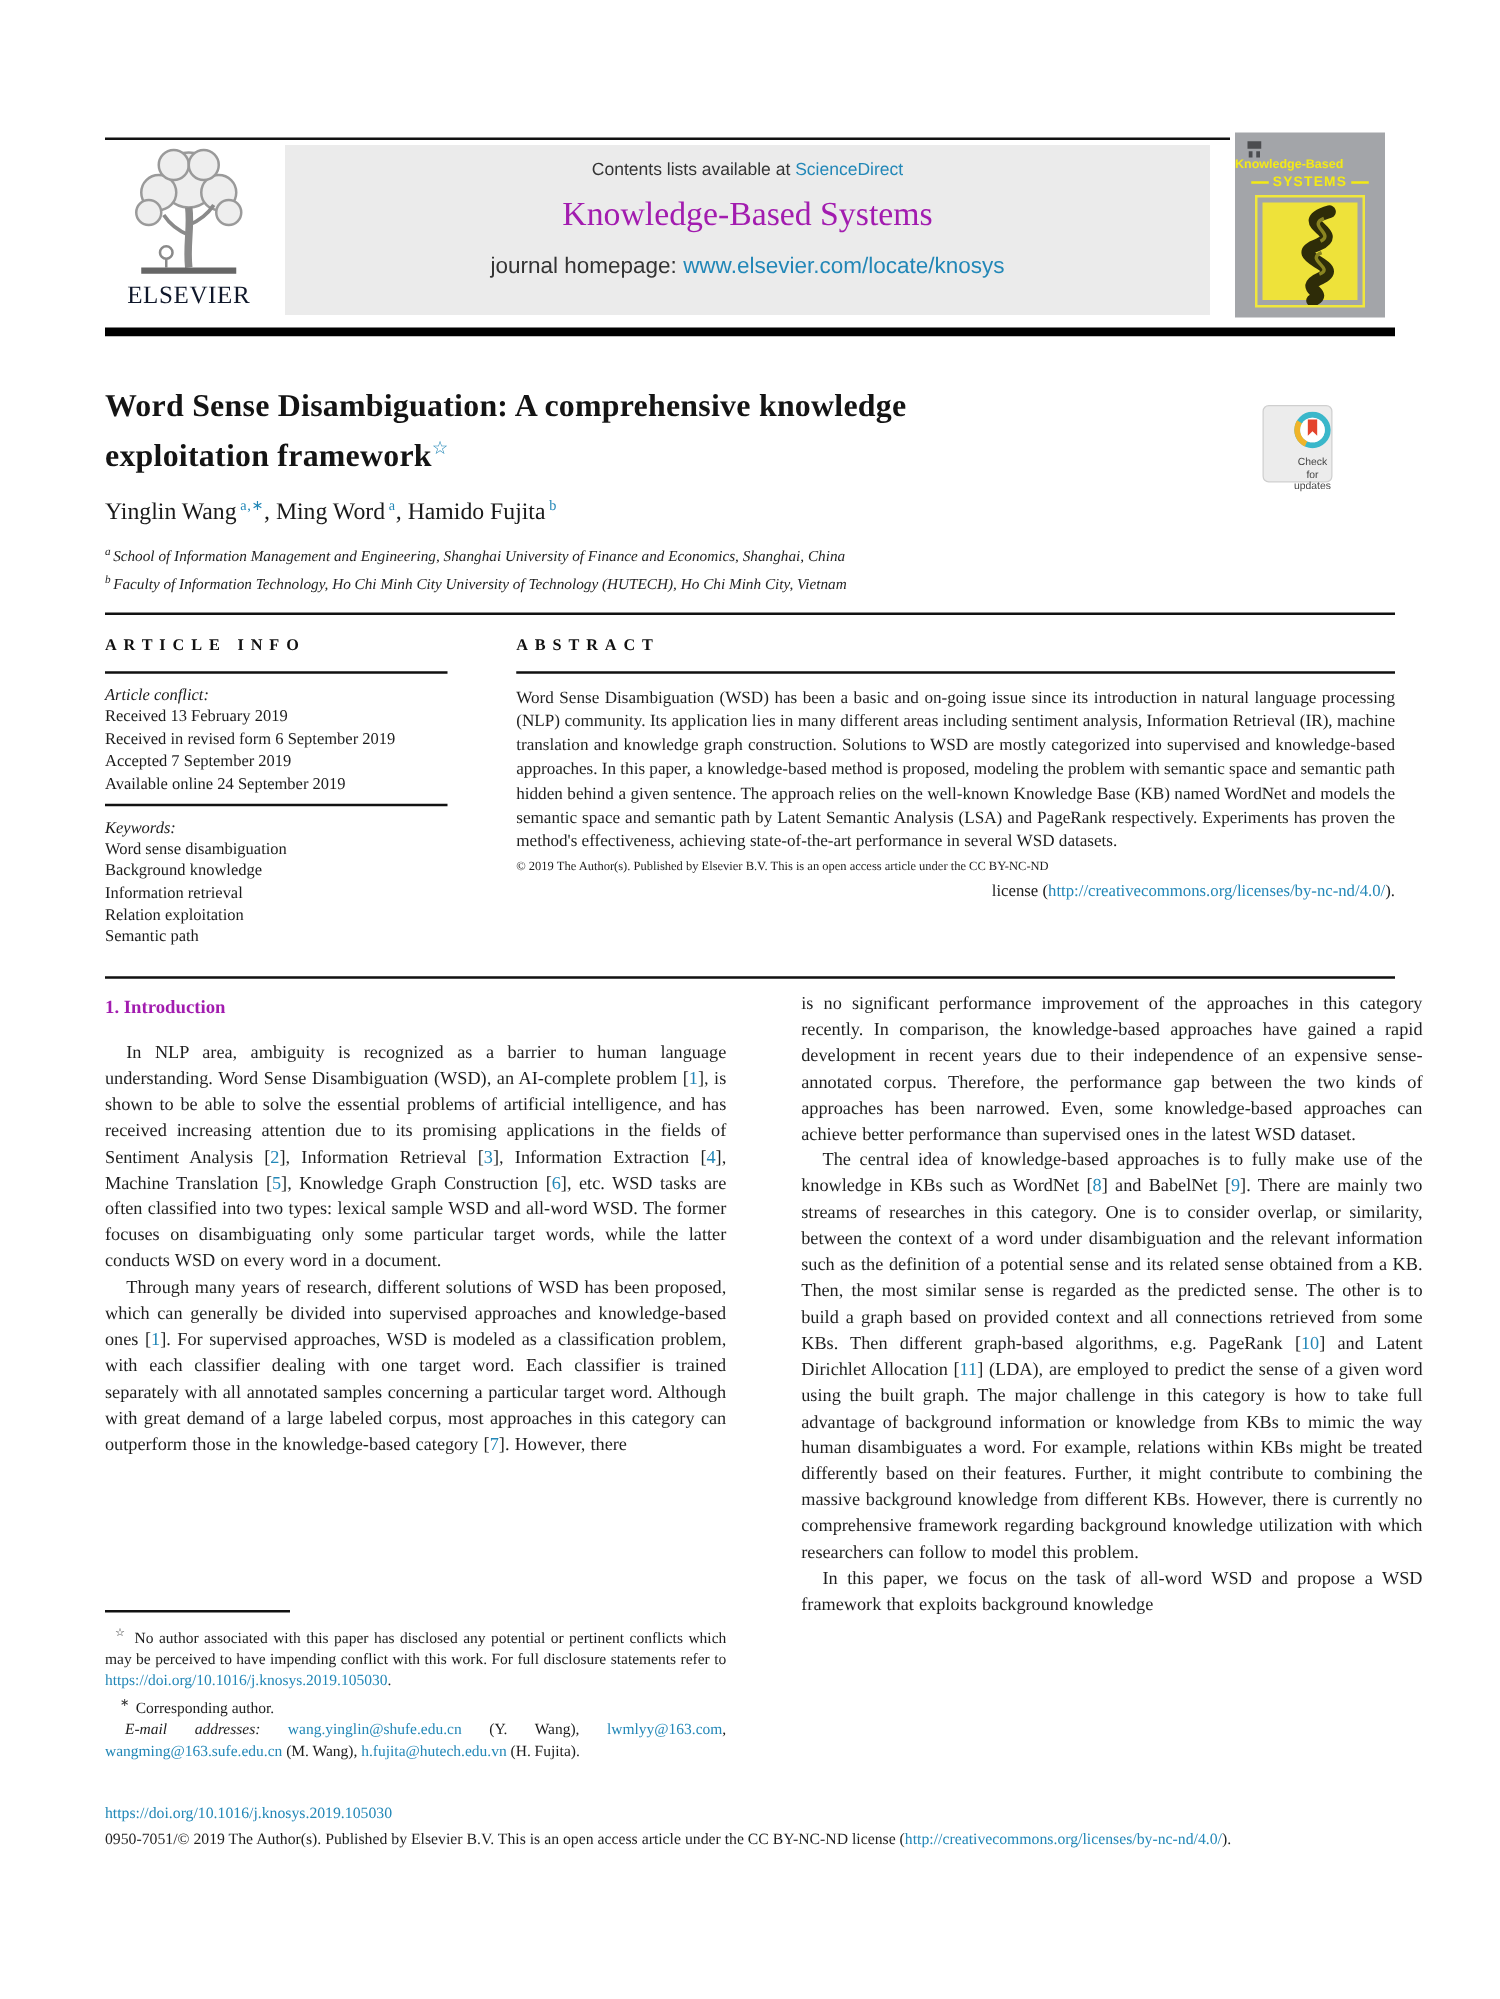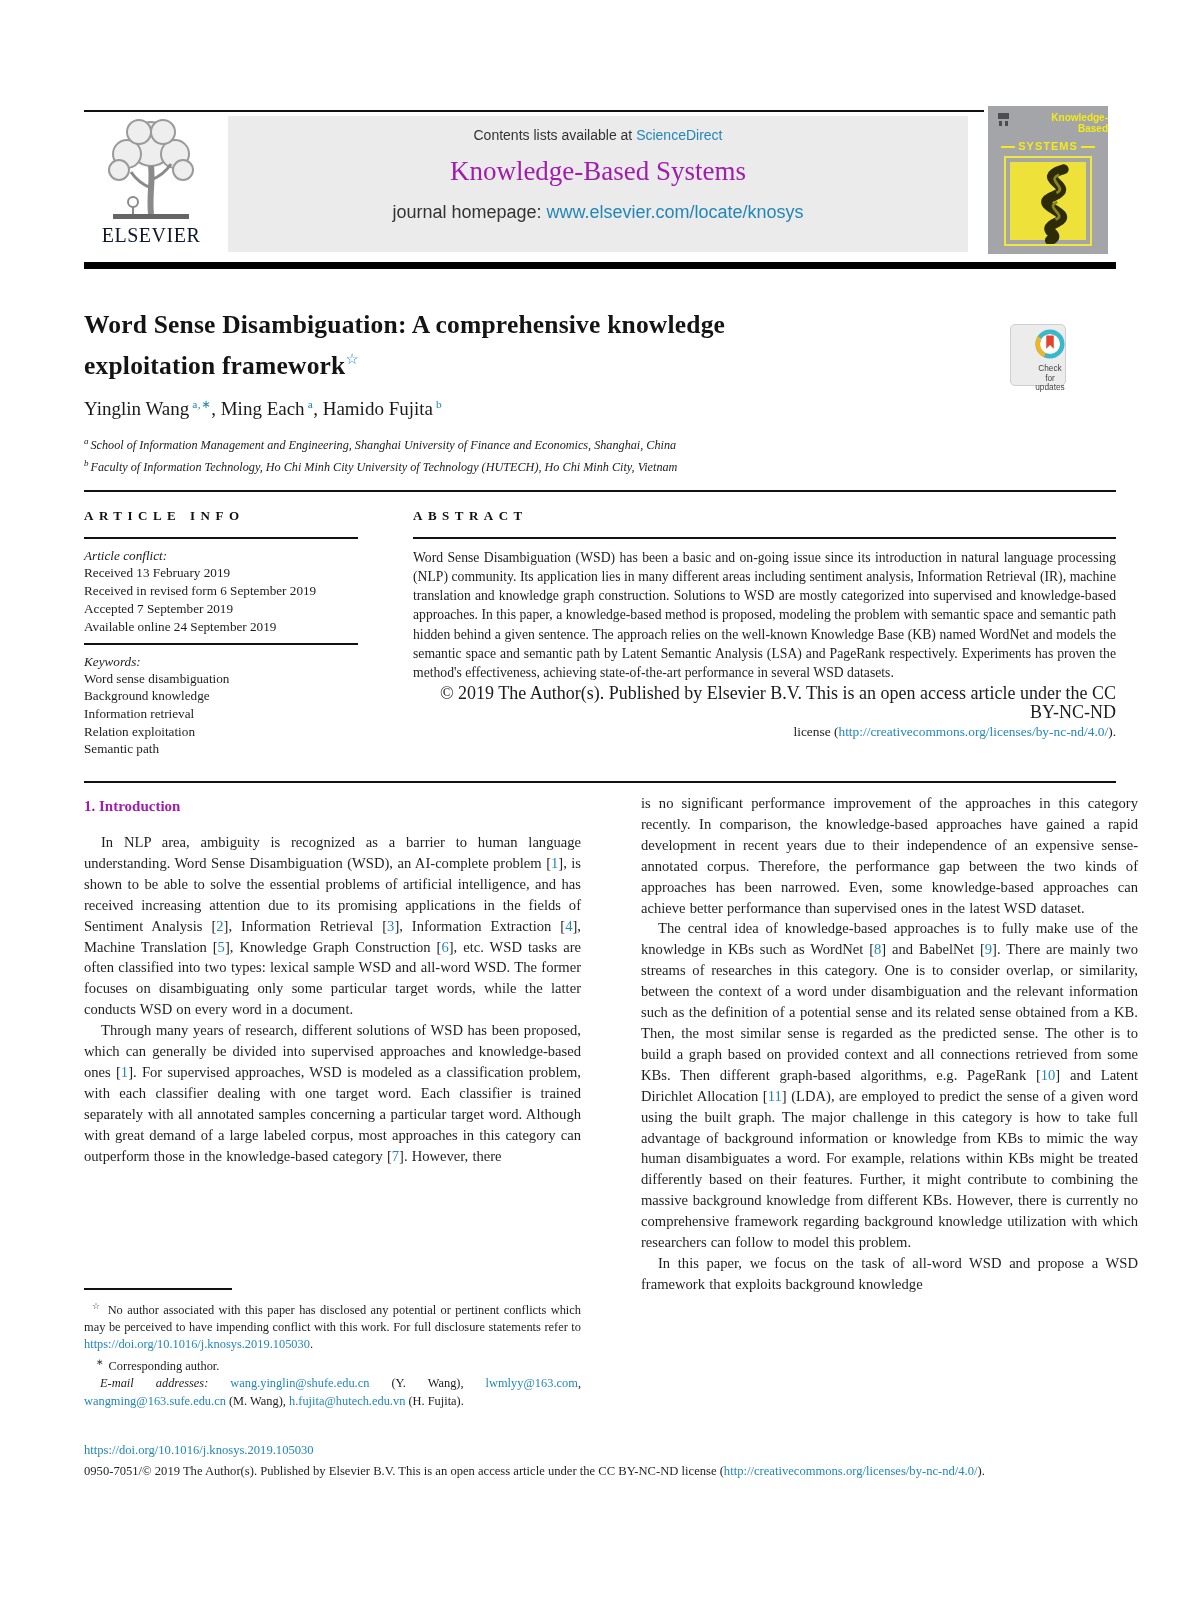--- a/index.html
+++ b/index.html
@@ -23,22 +23,22 @@
 
   #banner-box { left:228px; top:116px; width:740px; height:136px; background:#ebebeb;
                 text-align:center; font-family:"Liberation Sans", sans-serif; }
   #banner-box .contents { padding-top:11px; font-size:14px; color:#333; }
   #banner-box .jtitle { margin-top:13px; font-size:27px; font-weight:500; color:#a21caf;
                         font-family:"Liberation Serif", serif; }
   #banner-box .homepage { margin-top:15px; font-size:18px; color:#333; }
 
   #cover { left:988px; top:106px; width:120px; height:148px; background:#a3a5a9; }
   #cover .crest { position:absolute; left:9px; top:6px; width:13px; height:15px; }
-  #cover .cov1 { position:absolute; top:6px; width:100%; text-align:right;
-                 font:bold 10px "Liberation Sans", sans-serif; color:#f4ea16;padding-left:48px; }
+  #cover .cov1 { position:absolute; top:20px; width:100%; text-align:left;
+                 font:bold 10px "Liberation Sans", sans-serif; color:#f4ea16; }
   #cover .cov2 { position:absolute; top:34px; width:100%; text-align:center;
                  font:bold 11px "Liberation Sans", sans-serif; letter-spacing:1px; color:#f4ea16; }
   #cover .cov2 .dash { display:inline-block; width:14px; height:2px; background:#f4ea16; vertical-align:middle; margin:0 3px; }
   #cover .cov-rect { position:absolute; left:16px; top:50px; width:88px; height:90px; border:2px solid #f0e73c; }
   #cover .cov-inner { position:absolute; left:4px; top:4px; right:4px; bottom:4px; background:#eee23a; }
 
   #thick-bar { left:84px; top:262px; width:1032px; height:7px; background:#000; }
 
   #title { left:84px; top:308px; width:900px; font-size:25.5px; font-weight:600;
            color:#141414; line-height:34px; letter-spacing:0.2px; }
@@ -59,21 +59,21 @@
   .head-rule { height:1.5px; background:#111; margin-top:13px; }
 
   #info-col { left:84px; top:508px; width:274px; }
   #info-col .label { font-style:italic; font-size:13.2px; margin-top:9px; }
   #info-col .line { font-size:13.2px; line-height:18.2px; }
   #info-col .mid-rule { height:1.5px; background:#111; margin-top:7px; }
   #info-col .kline { font-size:13.2px; line-height:17.6px; }
 
   #abs-col { left:413px; top:508px; width:703px; }
   #abs-col .abs-text { margin-top:9px; font-size:13.7px; line-height:19.3px; text-align:justify; color:#1e1e1e; }
-  #abs-col .copy1 { font-size:18px; line-height:19.3px; text-align:right; margin-top:1px; }
+  #abs-col .copy1 { font-size:10px; line-height:19.3px; text-align:left; margin-top:1px; }
   #abs-col .copy2 { font-size:13.4px; line-height:19.3px; text-align:right; }
 
   #col-left  { left:84px;  top:798px; width:497px; }
   #col-right { left:641px; top:793px; width:497px; }
   .sec-heading { font-size:15px; font-weight:700; color:#a21caf; margin-bottom:17px; }
   .body-p { font-size:14.6px; line-height:20.9px; text-align:justify; color:#1f1f1f; word-spacing:0.5px; }
   .indent { text-indent:17px; }
 
   #footnote-block { left:84px; top:1288px; width:497px; }
   #footnote-block .fn-rule { width:148px; height:1.5px; background:#111; margin-bottom:8px; }
@@ -154,21 +154,21 @@
         <circle cx="16" cy="16" r="10.5" fill="#ffffff"></circle>
         <path d="M12,7 h8 v14 l-4,-4 l-4,4 z" fill="#e4442e"></path>
       </svg>
     </span>
     <div class="cb-text">
       <div>Check for</div>
       <div>updates</div>
     </div>
   </div>
 
-  <div class="abs" id="authors"><span>Yinglin Wang</span><span class="seg-sup">a,∗</span><span>, Ming Each</span><span class="seg-sup">a</span><span>, Hamido Fujita</span><span class="seg-sup">b</span></div>
+  <div class="abs" id="authors"><span>Yinglin Wang</span><span class="seg-sup">a,∗</span><span>, Ming Word</span><span class="seg-sup">a</span><span>, Hamido Fujita</span><span class="seg-sup">b</span></div>
 
   <div class="abs" id="affils">
     <div><span class="aff-sup">a</span><span>School of Information Management and Engineering, Shanghai University of Finance and Economics, Shanghai, China</span></div>
     <div><span class="aff-sup">b</span><span>Faculty of Information Technology, Ho Chi Minh City University of Technology (HUTECH), Ho Chi Minh City, Vietnam</span></div>
   </div>
 
   <div class="abs" id="rule-a"></div>
 
   <div class="abs" id="info-col">
     <div class="col-heading">ARTICLE INFO</div>

